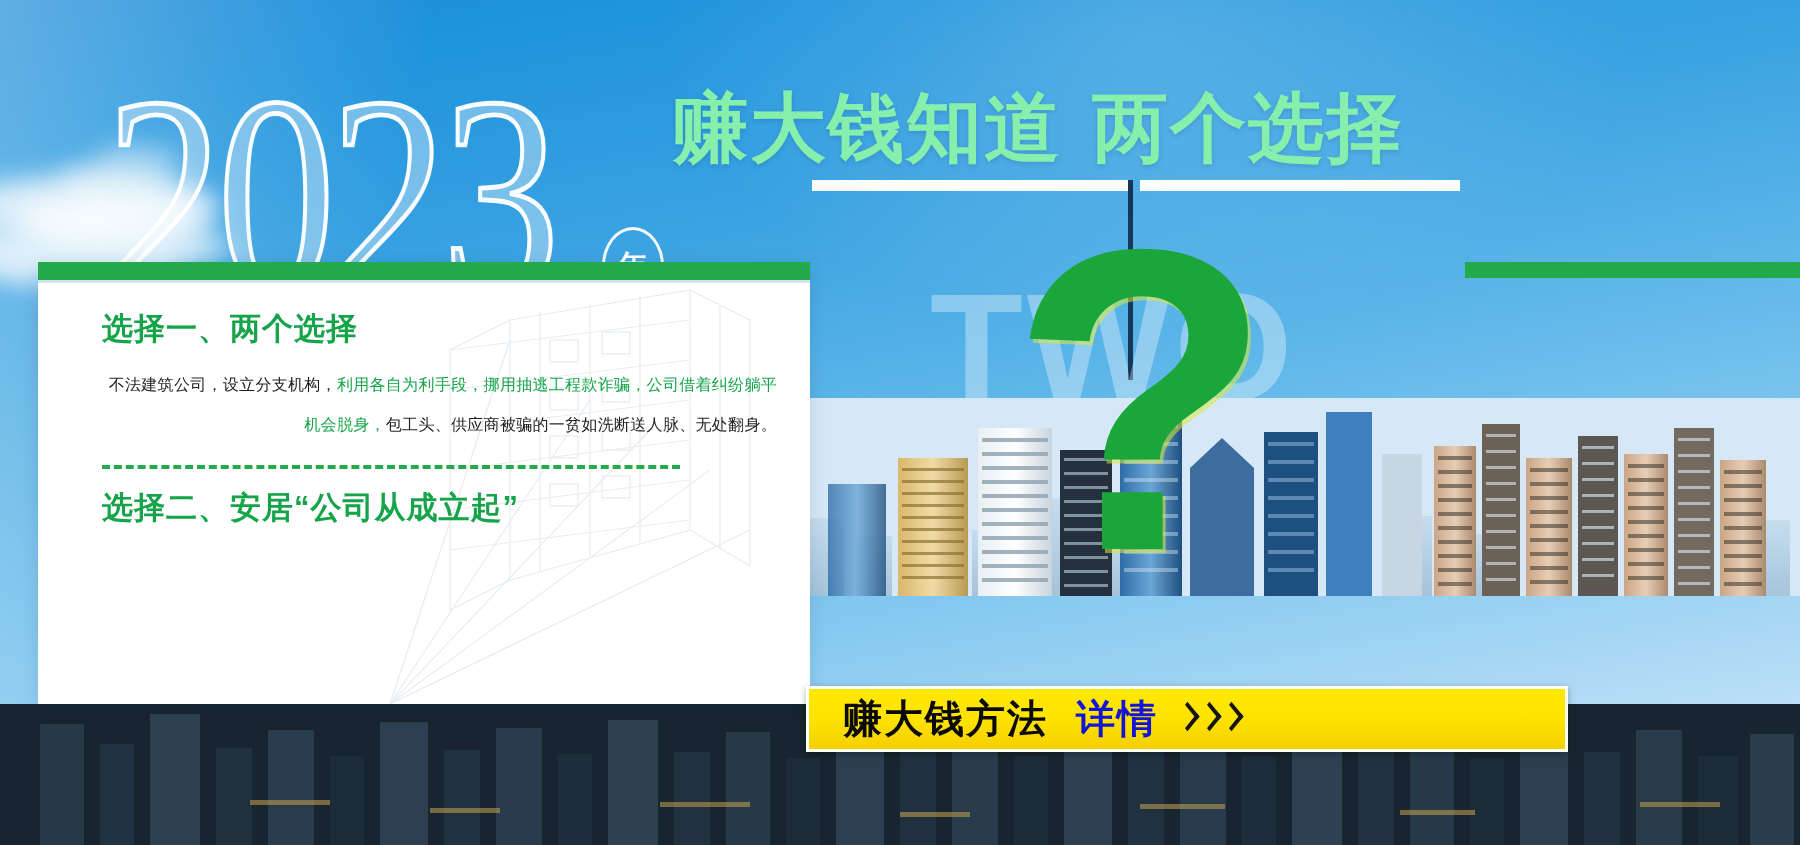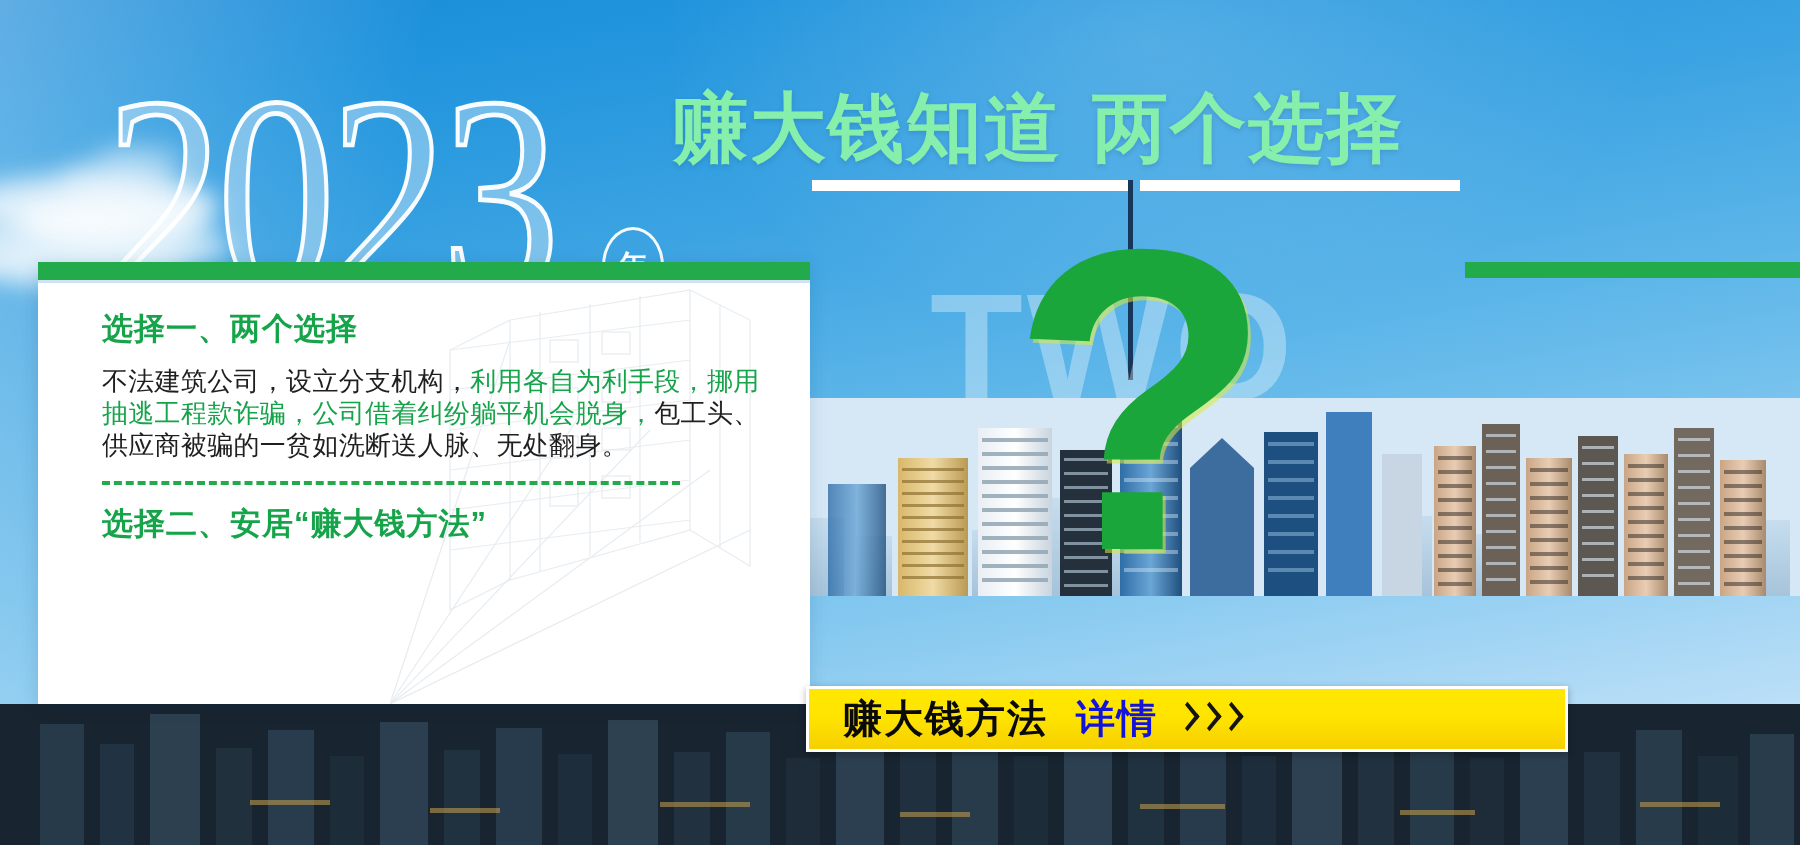--- a/index.html
+++ b/index.html
@@ -104,22 +104,22 @@
   
   .bp{ position:absolute; right:0; top:18px; width:420px; height:424px; opacity:.5; }
 
   .card-body{ position:absolute; left:64px; top:48px; width:680px; }
 
   .sec-title{
     color:#16a44a; font-size:31px; font-weight:700; letter-spacing:1px;
     line-height:1.25; margin-bottom:16px;
   }
   .sec-text{
-    font-size:26px; line-height:32px; color:#1f1f1f; letter-spacing:.3px;
-    width:675px; word-break:break-all;
+    font-size:16px; line-height:40px; color:#1f1f1f; letter-spacing:.3px;
+    width:675px; word-break:break-all;text-align:right;
   }
   .sec-text .g{ color:#16a44a; }
 
   .dashed{
     margin:20px 0 20px 0; height:0;
     border-top:4px dashed #23ab4b; width:578px;
   }
   .sec2{ margin-top:0; }
 
   
@@ -463,21 +463,21 @@
 
     <div class="card-body">
 
       <div class="sec-title">选择一、两个选择</div>
       <div class="sec-text">
         <span>不法建筑公司，设立分支机构，</span><span class="g">利用各自为利手段，挪用抽逃工程款诈骗，公司借着纠纷躺平机会脱身，</span><span>包工头、供应商被骗的一贫如洗断送人脉、无处翻身。</span>
       </div>
 
       <div class="dashed"></div>
 
-      <div class="sec-title sec2">选择二、安居“赚大钱方法”</div>
+      <div class="sec-title sec2">选择二、安居“公司从成立起”</div>
 
     </div>
   </div>
 
   <div class="cta">
     <span class="cta-main">赚大钱方法</span>
     <span class="cta-sub">详情</span>
     <span class="cta-arrows">
       <i class="chev"></i>
         <i class="chev"></i>

